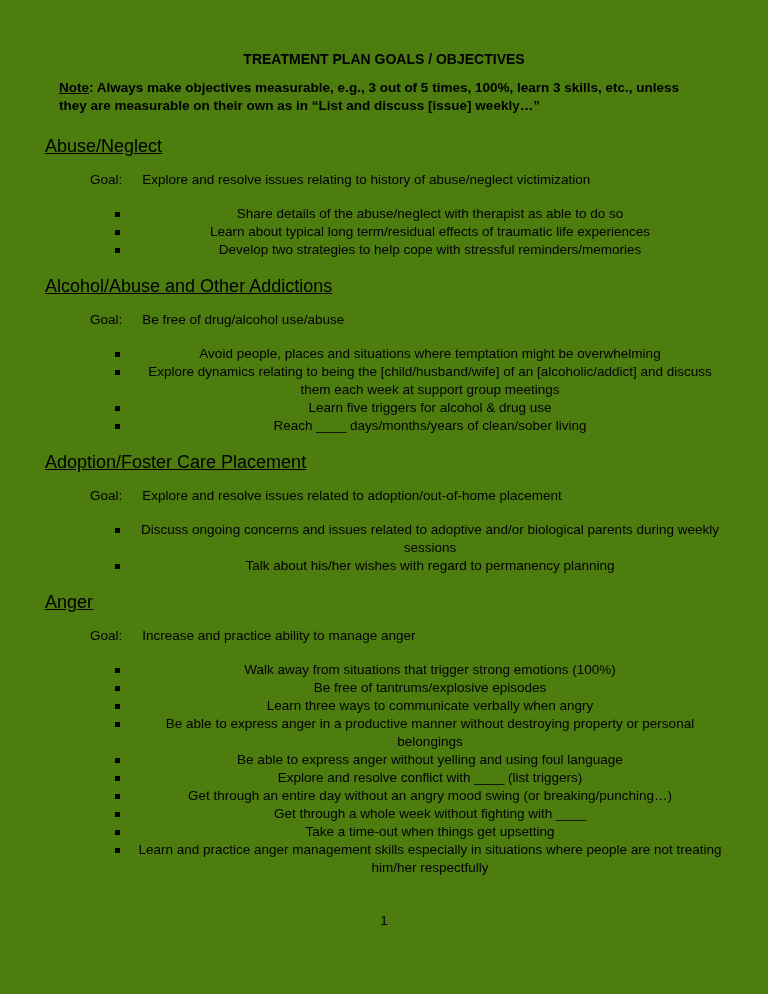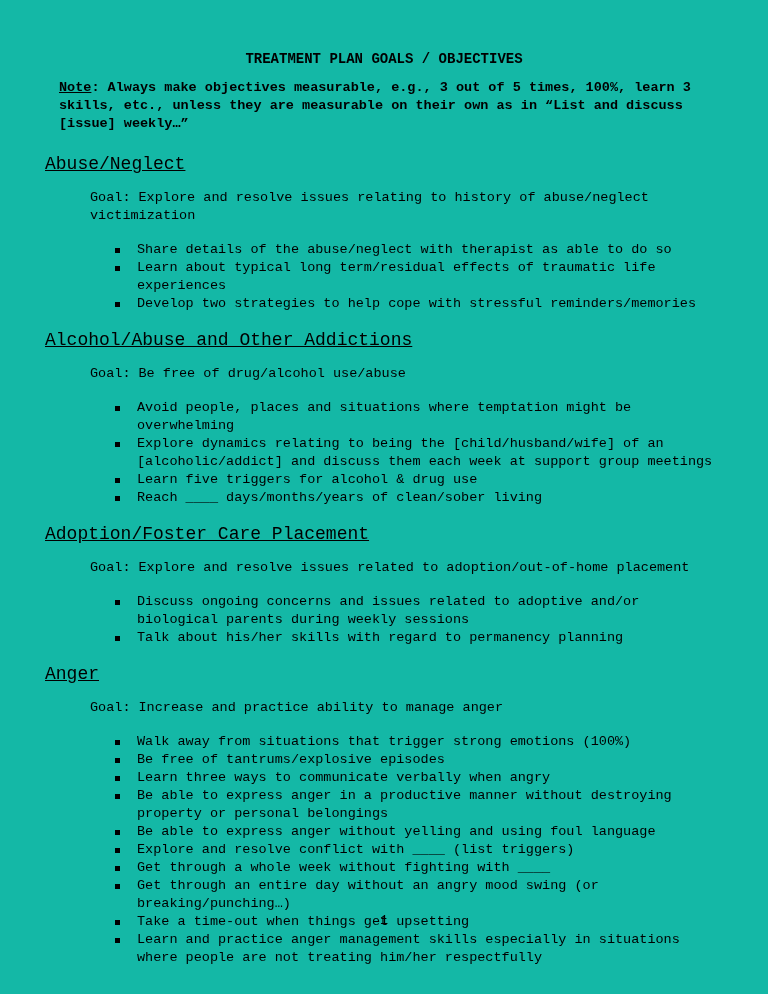--- a/index.html
+++ b/index.html
@@ -6,23 +6,23 @@
     margin: 0;
     padding: 0;
     background: #ffffff;
   }
   .page {
     position: relative;
     width: 768px;
     height: 994px;
     box-sizing: border-box;
     padding: 50px 45px 0 45px;
-    background: #14b8a6;
+    background: #4d7c0f;
     color: #000000;
-    font-family: Liberation Mono, monospace;
+    font-family: Liberation Sans, sans-serif;
     font-size: 13.5px;
     line-height: 18px;
     overflow: hidden;
   }
   .title {
     margin: 0 0 11px 0;
     font-size: 14px;
     font-weight: bold;
     text-align: center;
     line-height: 18px;
@@ -45,41 +45,42 @@
     font-size: 18px;
     font-weight: normal;
     text-decoration: underline;
     line-height: 18px;
   }
   .goal-line {
     margin: 16px 0 0 45px;
     line-height: 18px;
   }
   .goal-label {
-    margin-right: 8px;
+    margin-right: 20px;
   }
   .objectives {
     list-style: none;
     margin: 16px 0 0 0;
     padding: 0 0 0 70px;
   }
   .objectives li {
     display: flex;
     align-items: flex-start;
     line-height: 18px;
   }
   .bullet {
     flex: 0 0 auto;
     width: 5px;
     height: 5px;
     background: #000000;
     margin: 7px 17px 0 0;
   }
   .obj-text {
     flex: 1 1 auto;
+    text-align: center;
   }
   .page-number {
     position: absolute;
     left: 0;
     right: 0;
     bottom: 64px;
     text-align: center;
     line-height: 18px;
   }
 </style>
@@ -137,21 +138,21 @@
   <section class="section">
     <h2 class="section-heading">Adoption/Foster Care Placement</h2>
     <p class="goal-line"><span class="goal-label">Goal:</span><span class="goal-text">Explore and resolve issues related to adoption/out-of-home placement</span></p>
     <ul class="objectives">
       <li>
           <span class="bullet"></span>
           <span class="obj-text">Discuss ongoing concerns and issues related to adoptive and/or biological parents during weekly sessions</span>
         </li>
       <li>
           <span class="bullet"></span>
-          <span class="obj-text">Talk about his/her skills with regard to permanency planning</span>
+          <span class="obj-text">Talk about his/her wishes with regard to permanency planning</span>
         </li>
     </ul>
   </section>
 
   <section class="section">
     <h2 class="section-heading">Anger</h2>
     <p class="goal-line"><span class="goal-label">Goal:</span><span class="goal-text">Increase and practice ability to manage anger</span></p>
     <ul class="objectives">
       <li>
           <span class="bullet"></span>
@@ -172,28 +173,28 @@
       <li>
           <span class="bullet"></span>
           <span class="obj-text">Be able to express anger without yelling and using foul language</span>
         </li>
       <li>
           <span class="bullet"></span>
           <span class="obj-text">Explore and resolve conflict with ____ (list triggers)</span>
         </li>
       <li>
           <span class="bullet"></span>
+          <span class="obj-text">Get through an entire day without an angry mood swing (or breaking/punching…)</span>
+        </li>
+      <li>
+          <span class="bullet"></span>
           <span class="obj-text">Get through a whole week without fighting with ____</span>
         </li>
       <li>
           <span class="bullet"></span>
-          <span class="obj-text">Get through an entire day without an angry mood swing (or breaking/punching…)</span>
-        </li>
-      <li>
-          <span class="bullet"></span>
           <span class="obj-text">Take a time-out when things get upsetting</span>
         </li>
       <li>
           <span class="bullet"></span>
           <span class="obj-text">Learn and practice anger management skills especially in situations where people are not treating him/her respectfully</span>
         </li>
     </ul>
   </section>
 
   <div class="page-number">1</div>

